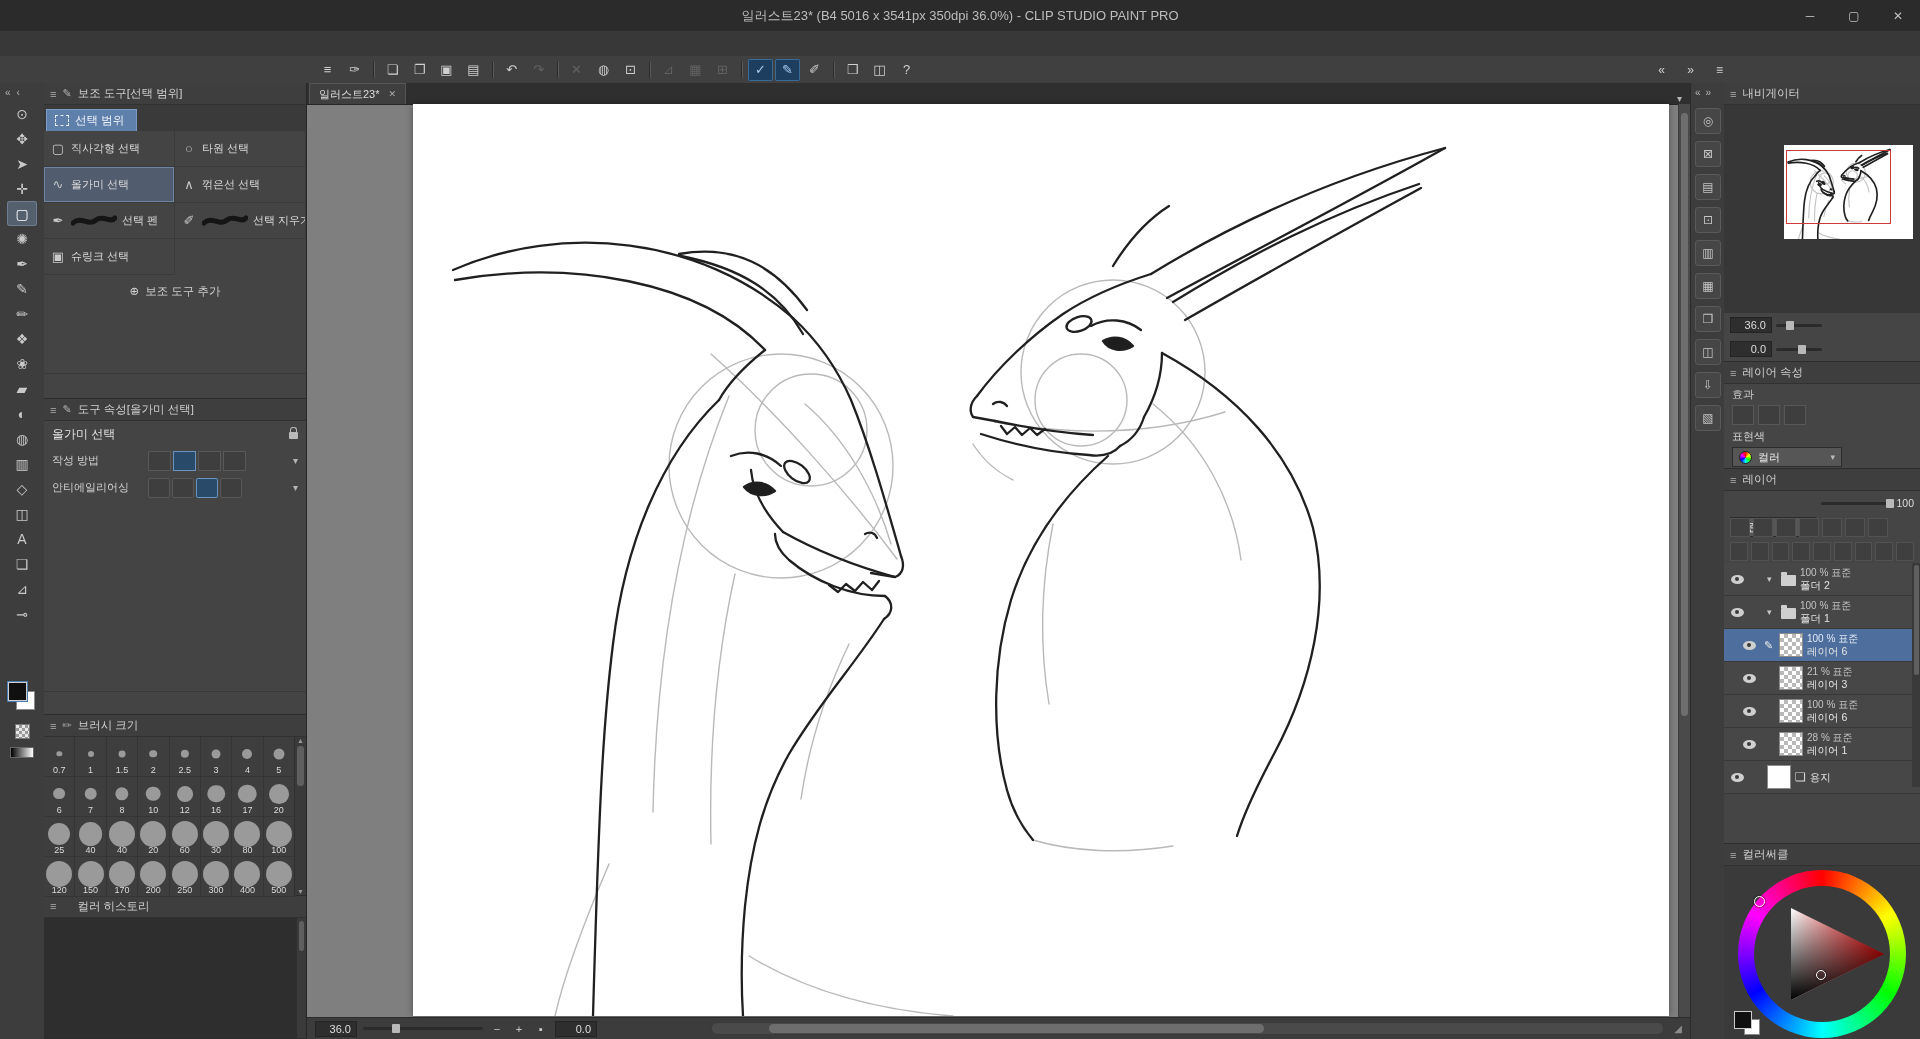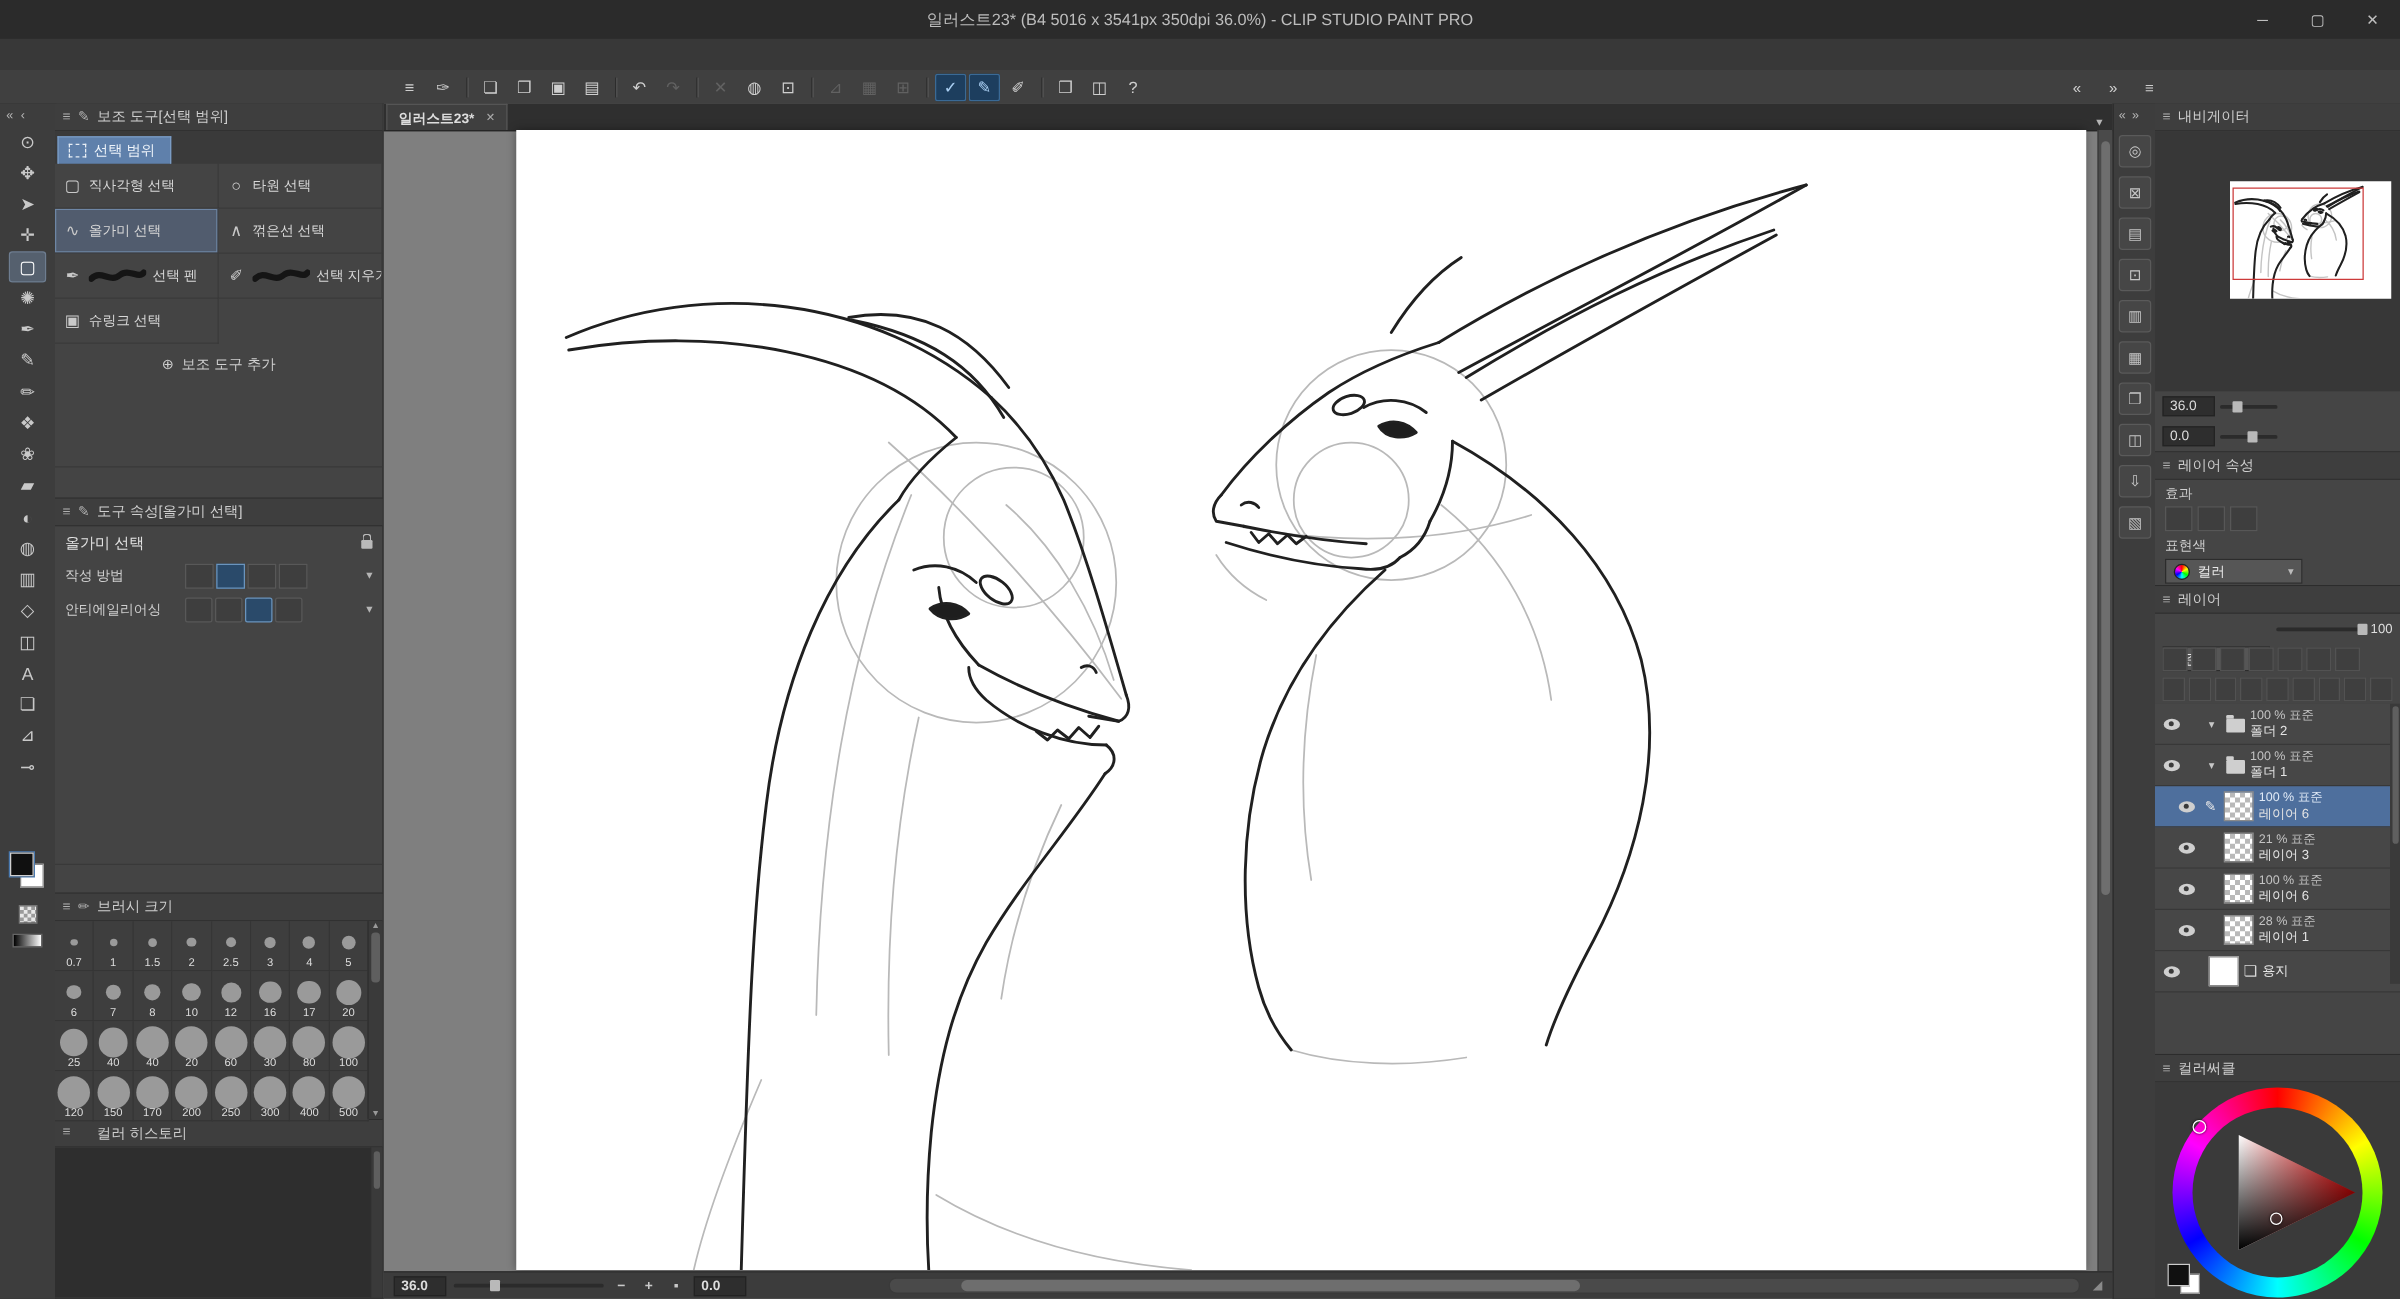--- a/index.html
+++ b/index.html
@@ -98,38 +98,38 @@
 
   .hist-head-tabs{display:flex;gap:3px;font-size:10px;color:#b8b8b8;}
   .hist-grid{flex:1;display:grid;grid-template-columns:repeat(16,1fr);grid-auto-rows:16px;gap:1px;background:#2e2e2e;
              padding:1px;overflow:hidden;margin-right:9px;}
   .swatch{display:block;}
   .hist-wrap{display:flex;flex:1;overflow:hidden;position:relative;}
   .hist-sb{position:absolute;right:0;top:0;bottom:0;width:9px;background:#3a3a3a;border-left:1px solid #2f2f2f;}
   .hist-sb::after{content:"";position:absolute;left:1.5px;top:3px;width:5px;height:30px;background:#5f5f5f;border-radius:3px;}
 
   
-  .canvas-area{position:absolute;left:307px;top:0;width:1383px;height:100%;background:#7f7f7f;font-weight:bold;}
+  .canvas-area{position:absolute;left:307px;top:0;width:1383px;height:100%;background:#7f7f7f;}
   .tabbar{position:absolute;left:0;top:0;right:0;height:21px;background:#2f2f2f;border-bottom:1px solid #262626;
           display:flex;align-items:flex-end;}
   .ctab{height:20px;background:#3f3f3f;border:1px solid #555;border-bottom:none;padding:0 9px;margin-left:2px;
         display:flex;gap:9px;align-items:center;font-size:11px;color:#dddddd;}
   .ctab .x{font-size:9px;color:#aaaaaa;}
   .tab-menu{margin-left:auto;margin-right:8px;color:#b5b5b5;font-size:10px;}
   .page{position:absolute;left:106px;top:21px;width:1256px;height:912px;background:#ffffff;
         box-shadow:0 0 7px rgba(0,0,0,.38);}
   .art .sk{stroke:#b9b9b9;stroke-width:1.4;fill:none;stroke-linecap:round;stroke-linejoin:round;}
   .art .mn{stroke:#202020;stroke-width:2.3;fill:none;stroke-linecap:round;stroke-linejoin:round;}
   .mini .sk{stroke-width:11;stroke:#c4c4c4;}
   .mini .mn{stroke-width:16;}
   .vscroll{position:absolute;right:0;top:21px;bottom:21px;width:11px;background:#4a4a4a;border-left:1px solid #3a3a3a;}
   .vscroll .thumb{position:absolute;left:2px;right:2px;top:1%;height:66%;background:#6e6e6e;border-radius:4px;}
   .statusbar{position:absolute;left:0;right:0;bottom:0;height:21px;background:#3c3c3c;border-top:1px solid #2c2c2c;
              display:flex;align-items:center;gap:6px;padding:0 8px;font-size:11px;color:#cccccc;}
-  .val{background:#2e2e2e;border:1px solid #232323;padding:1px 5px;min-width:30px;font-size:11px;color:#dddddd;text-align:left;}
+  .val{background:#2e2e2e;border:1px solid #232323;padding:1px 5px;min-width:30px;font-size:11px;color:#dddddd;text-align:right;}
   .track{height:3px;background:#2b2b2b;border-radius:2px;position:relative;width:120px;}
   .track .th{position:absolute;width:8px;height:9px;background:#b9b9b9;top:-3px;border-radius:1px;}
   .sbtn{width:16px;height:16px;display:flex;align-items:center;justify-content:center;color:#c9c9c9;font-size:11px;}
   .hscroll{flex:1;height:11px;background:#4a4a4a;border:1px solid #3a3a3a;border-radius:6px;position:relative;margin:0 4px 0 22px;}
   .hscroll .thumb{position:absolute;left:6%;width:52%;top:1px;bottom:1px;background:#6e6e6e;border-radius:5px;}
   .grip{color:#8a8a8a;font-size:10px;}
 
   
   .cstrip{position:absolute;left:1690px;top:0;width:34px;height:100%;background:#3d3d3d;border-left:1px solid #2a2a2a;}
   .cstrip .strip-top{padding-left:4px;gap:5px;}

